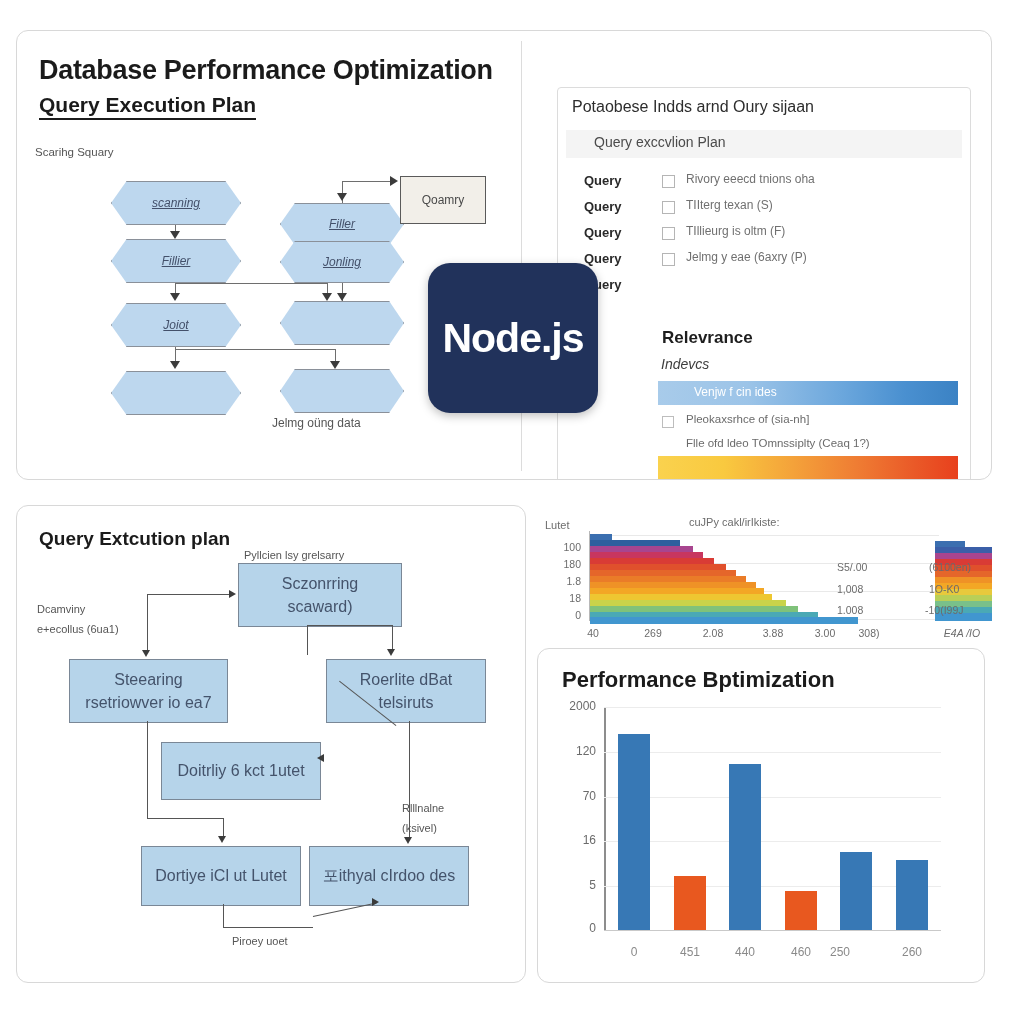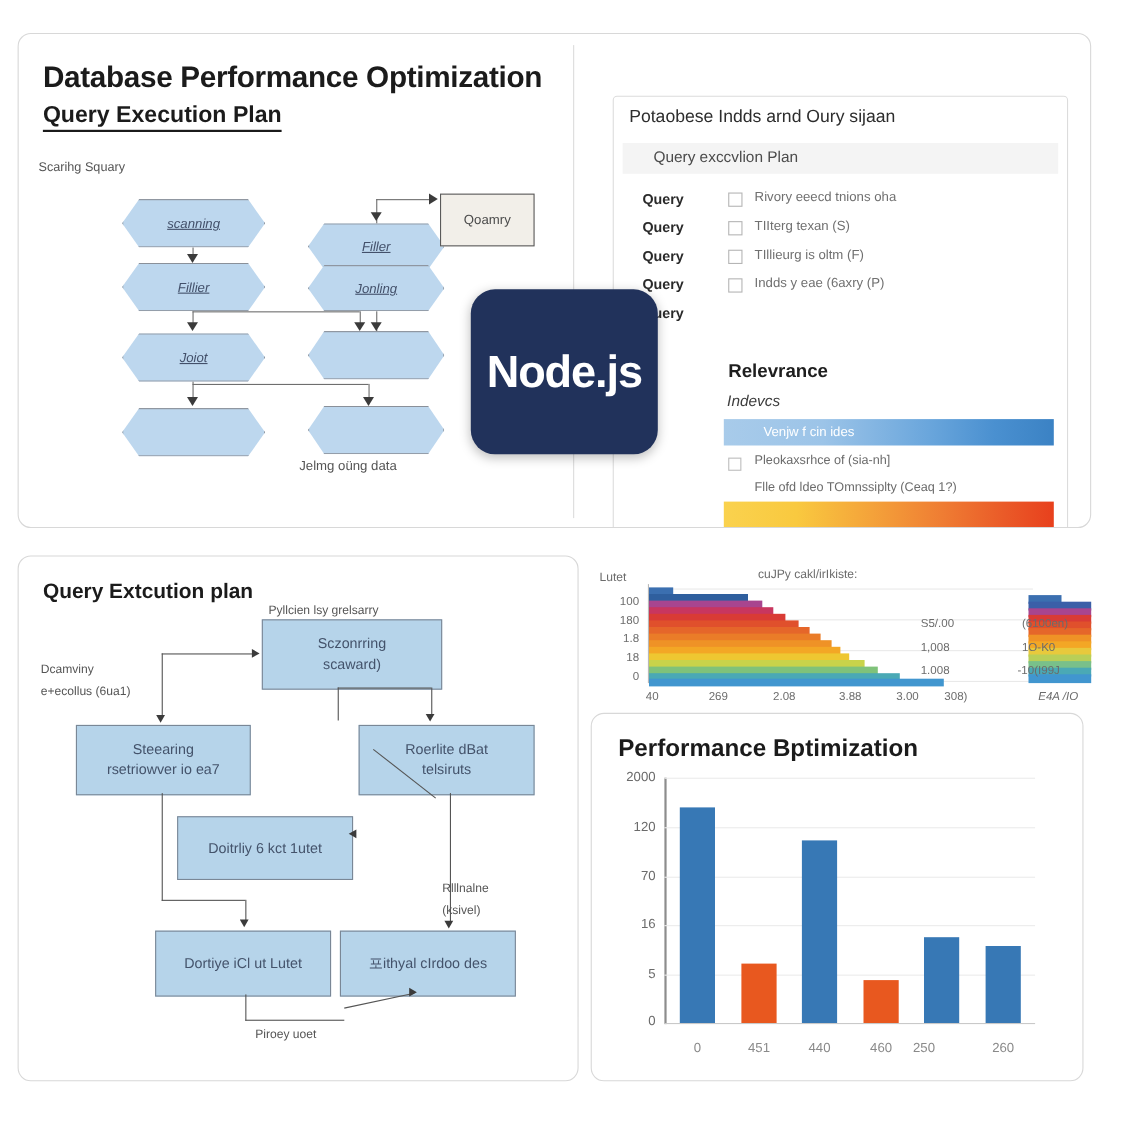--- a/index.html
+++ b/index.html
@@ -167,21 +167,21 @@
   
   #bl-card{left:16px;top:505px;width:510px;height:478px;}
   #bl-title{
     position:absolute;left:22px;top:22px;
     font-size:19px;font-weight:bold;color:#1b1b1b;white-space:nowrap;
   }
   .rbox-node{
     position:absolute;
     background:#b6d4ea;border:1px solid #7a8796;
     display:flex;flex-direction:column;align-items:center;justify-content:center;
-    font-size:13px;color:#44536b;line-height:1.45;text-align:center;
+    font-size:16px;color:#44536b;line-height:1.45;text-align:center;
   }
   .flabel{
     position:absolute;font-size:11px;color:#555;
     line-height:1.45;text-align:center;white-space:nowrap;
   }
   .ln2{position:absolute;background:#555;}
   .ln2v{width:1.3px;}
   .ln2h{height:1.3px;}
   .arw2{
     position:absolute;width:0;height:0;
@@ -329,21 +329,21 @@
         <span class="qtxt">TIIterg texan (S)</span>
       </div>
       <div class="qrow" style="top:134px;">
         <span class="qlbl">Query</span>
         <span class="qbox"></span>
         <span class="qtxt">TIllieurg is oltm (F)</span>
       </div>
       <div class="qrow" style="top:160px;">
         <span class="qlbl">Query</span>
         <span class="qbox"></span>
-        <span class="qtxt">Indds y eae (6axry (P)</span>
+        <span class="qtxt">Jelmg y eae (6axry (P)</span>
       </div>
       <div class="qrow" style="top:186px;">
         <span class="qlbl">Ouery</span>
       </div>
 
       <div id="rel-band"></div>
       <div id="rel-head">Relevrance</div>
       <div id="idx-head">Indevcs</div>
 
       <div id="blue-bar">

